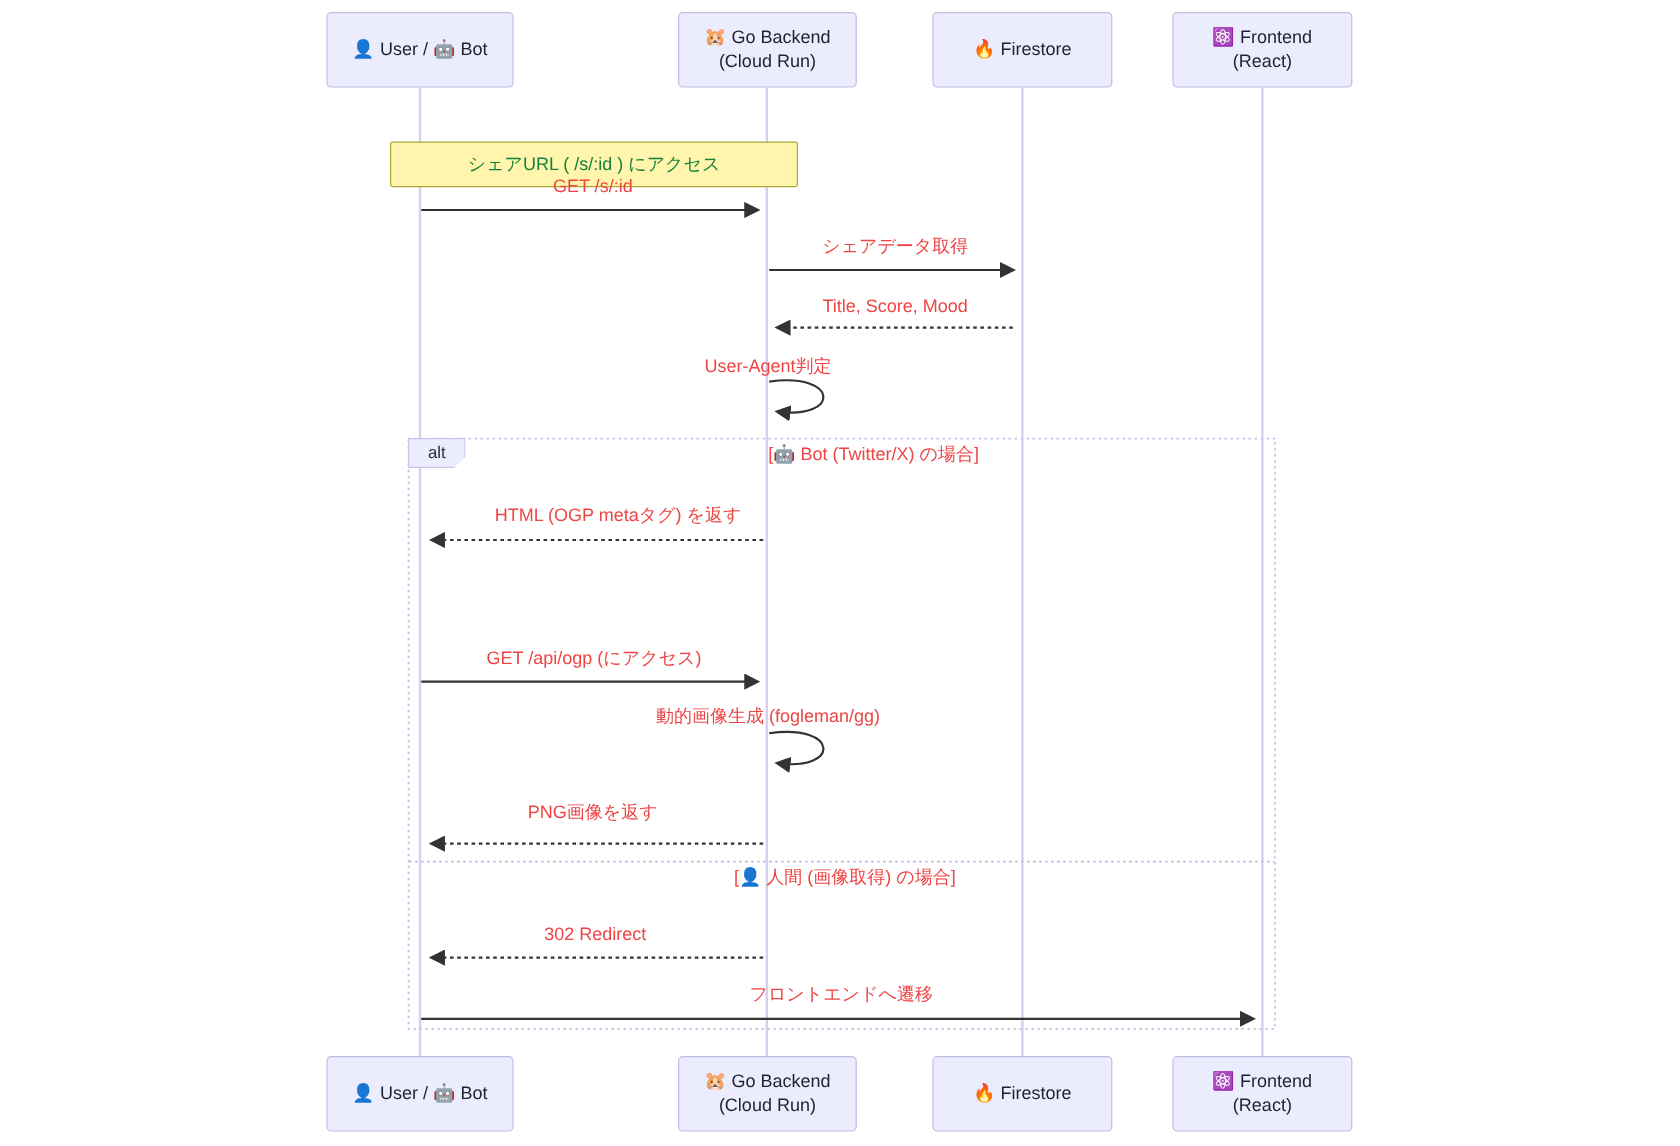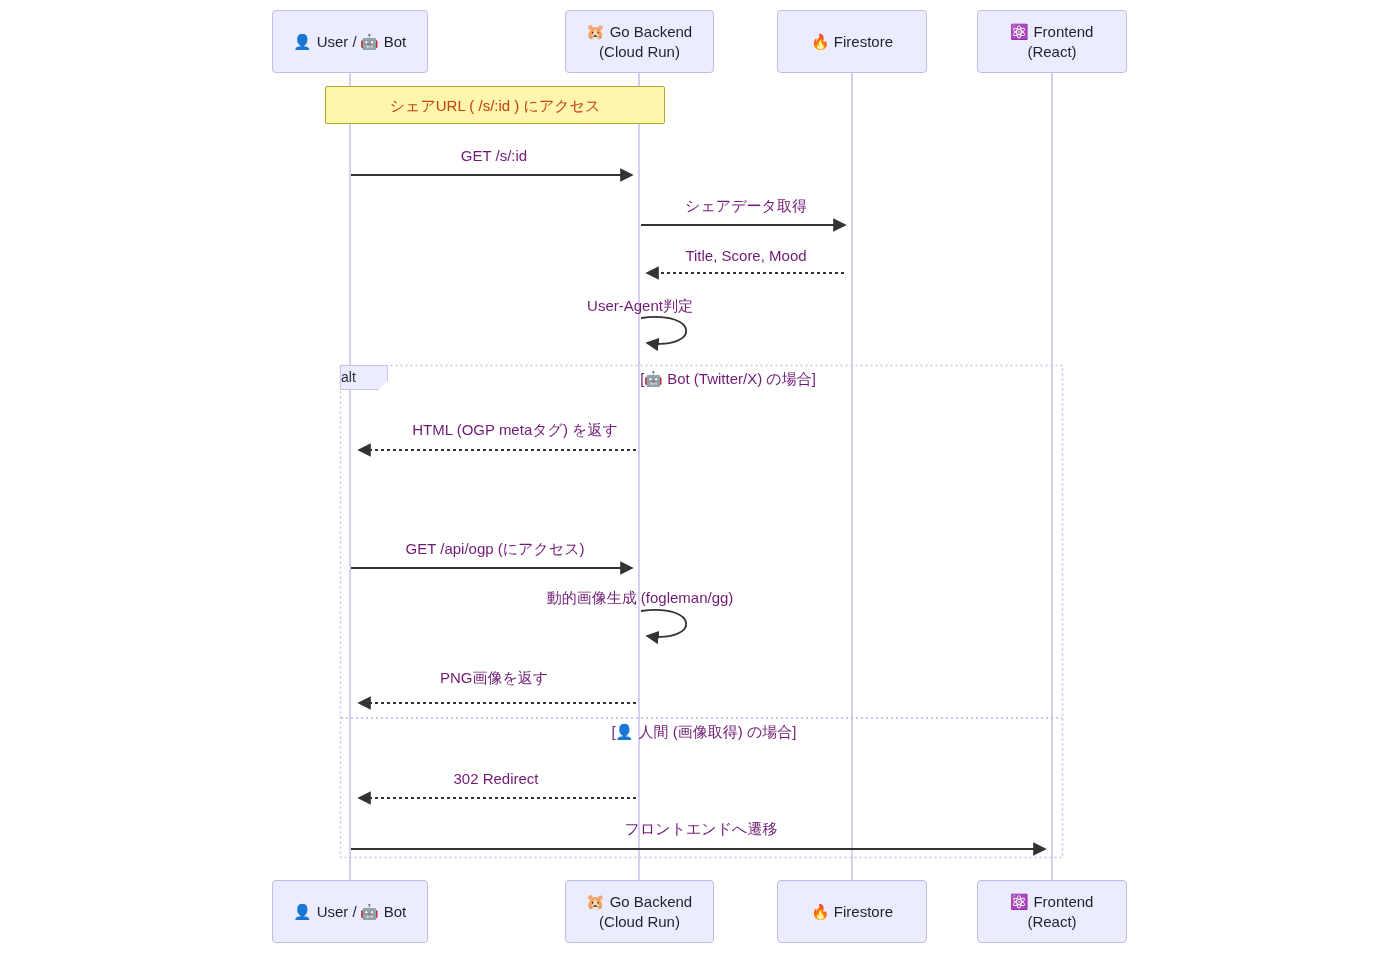--- a/index.html
+++ b/index.html
@@ -10,31 +10,31 @@
   .lifeline{position:absolute;width:2px;top:73px;height:807px;background:#d5d0ee;z-index:1;}
   .overlay{position:absolute;left:0;top:0;z-index:3;}
   .pbox{
     position:absolute;height:63px;background:#ECECFF;border:1px solid #c2bce4;border-radius:4px;
     display:flex;align-items:center;justify-content:center;text-align:center;z-index:5;
     font-size:15px;line-height:20px;color:#1f2030;box-sizing:border-box;white-space:pre-line;
   }
   .note{
     position:absolute;background:#fff5ad;border:1px solid #aaaa33;border-radius:2px;
     display:flex;align-items:center;justify-content:center;text-align:center;z-index:4;
-    font-size:15px;line-height:21px;color:#c2410c;box-sizing:border-box;white-space:pre-line;
+    font-size:15px;line-height:21px;color:#15803d;box-sizing:border-box;white-space:pre-line;margin-top:32px;
   }
   .msg{
     position:absolute;transform:translateX(-50%);white-space:nowrap;z-index:6;
-    font-size:15px;line-height:19px;color:#701a75;text-align:center;
+    font-size:15px;line-height:19px;color:#ef4444;text-align:center;
   }
   .alt-label{
     position:absolute;left:340px;top:365px;width:48px;height:25px;z-index:6;
     background:#ECECFF;border:1px solid #c9c3ec;box-sizing:border-box;
     clip-path:polygon(0 0,100% 0,100% 62%,80% 100%,0 100%);
-    font-size:14px;line-height:23px;color:#2b2b3a;
+    font-size:14px;line-height:23px;text-align:center;color:#2b2b3a;
   }
 </style>
 </head>
 <body>
 
 <div class="diagram">
 
   <div class="lifeline" style="left:349px"></div>
   <div class="lifeline" style="left:638px"></div>
   <div class="lifeline" style="left:851px"></div>

